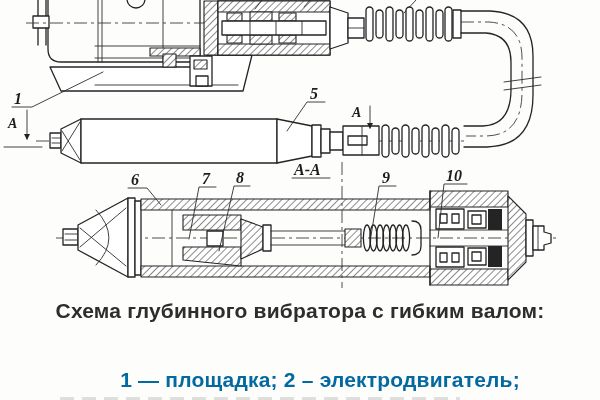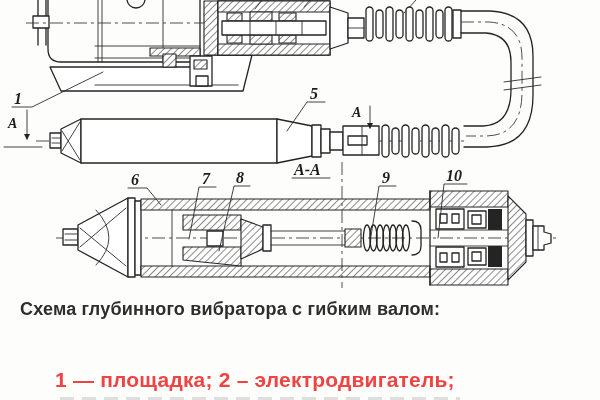--- a/index.html
+++ b/index.html
@@ -11,25 +11,25 @@
   .ln{fill:none;stroke:#242424;stroke-width:1.3;stroke-linecap:round;stroke-linejoin:round;}
   .lnf{fill:#ffffff;stroke:#242424;stroke-width:1.3;stroke-linejoin:round;}
   .thin{fill:none;stroke:#2c2c2c;stroke-width:0.9;stroke-linecap:round;}
   .cl{fill:none;stroke:#3a3a3a;stroke-width:0.9;stroke-dasharray:13 4 3 4;}
   .hat{fill:url(#ph);stroke:#242424;stroke-width:1.1;stroke-linejoin:round;}
   .solid{fill:#242424;stroke:none;}
   .lbl{font:italic 700 16px "Liberation Serif",serif;fill:#1d1d1d;}
   .lbs{font:italic 700 14px "Liberation Serif",serif;fill:#1d1d1d;}
   .cap-title{
     position:absolute;left:20px;top:299px;width:560px;
-    font-size:18px;font-weight:700;color:#2d2d2d;letter-spacing:0.2px;
+    font-size:21px;font-weight:700;color:#2d2d2d;letter-spacing:0.2px;text-align:center;
   }
   .cap-legend{
     position:absolute;left:55px;top:368px;width:530px;
-    font-size:21px;font-weight:700;color:#ef4444;letter-spacing:0.2px;
+    font-size:21px;font-weight:700;color:#0369a1;letter-spacing:0.2px;text-align:center;
   }
   .cap-clip{
     position:absolute;left:60px;top:397px;width:400px;height:3px;opacity:.45;
     background:repeating-linear-gradient(90deg,#b9b9b9 0 14px,transparent 14px 22px);
   }
 </style>
 </head>
 <body>
 
 <div class="page">

